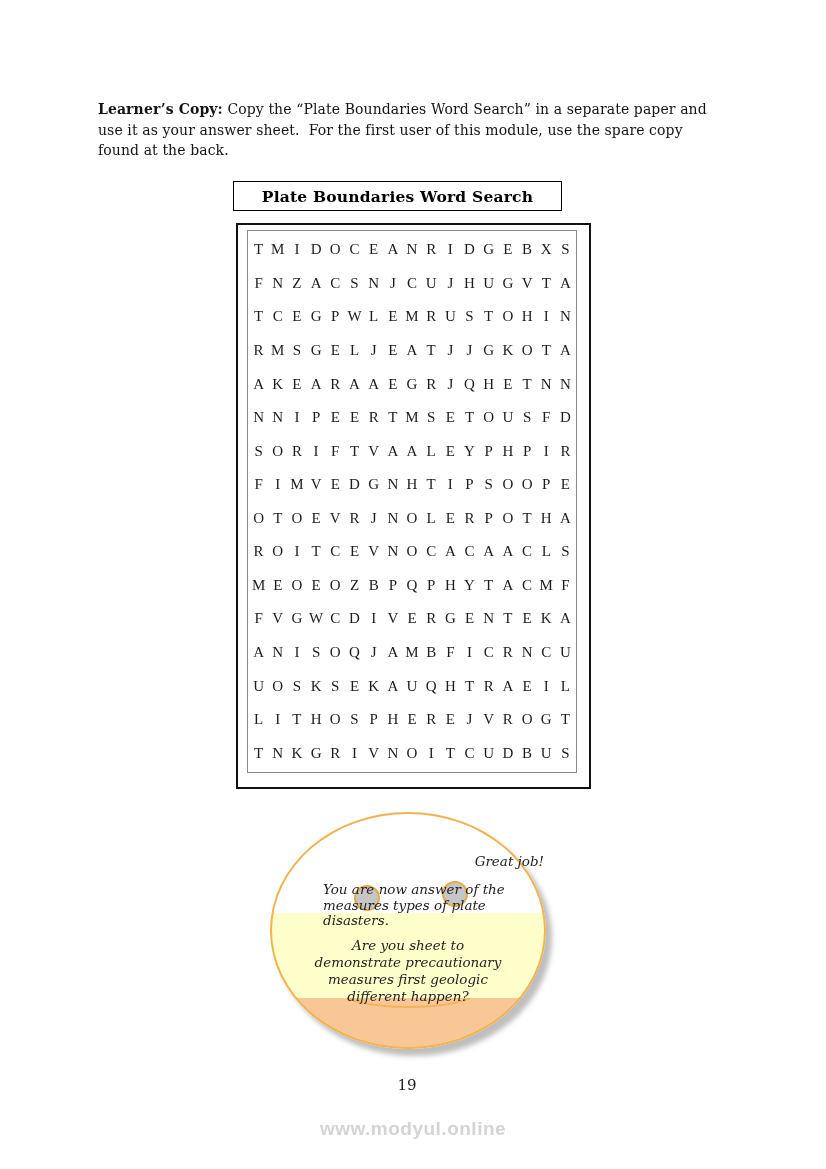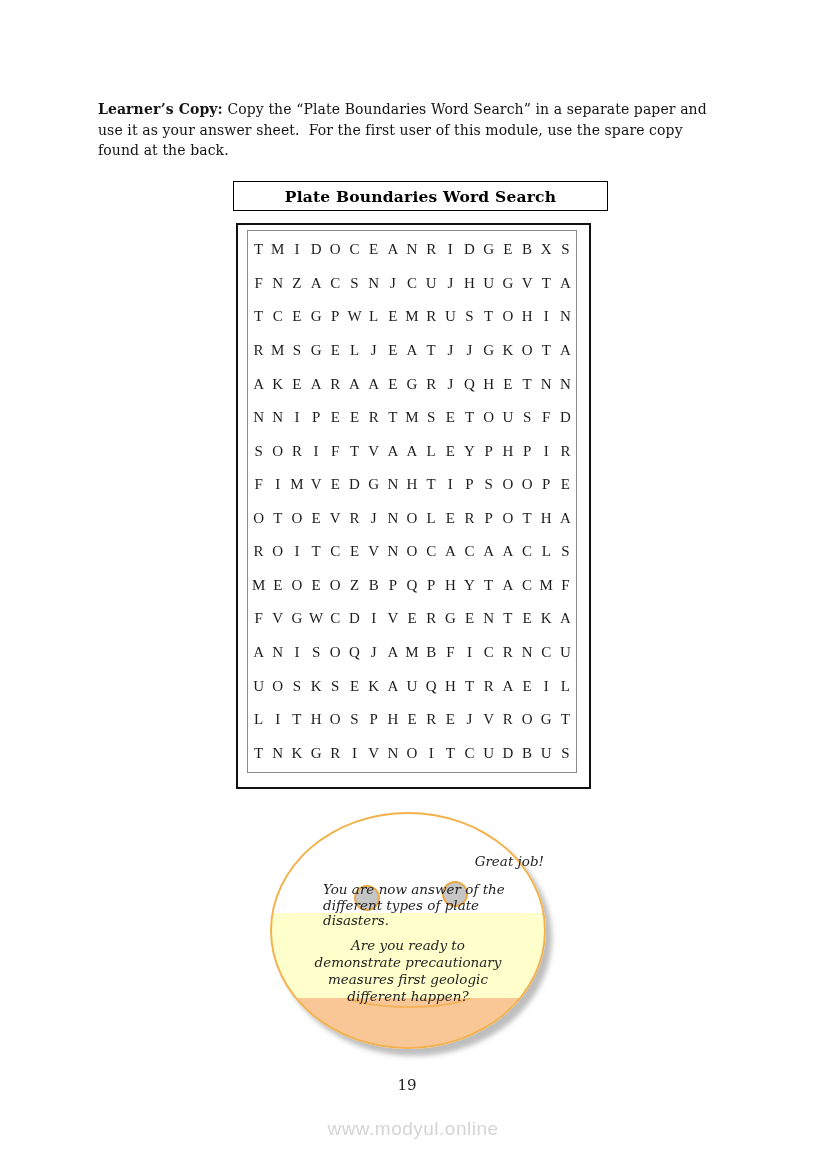--- a/index.html
+++ b/index.html
@@ -24,21 +24,21 @@
     letter-spacing: 0.1px;
     white-space: pre-wrap;
     color: #141414;
   }
   .intro b { font-weight: bold; }
 
   
   .title-box {
     position: absolute;
     left: 233px; top: 181px;
-    width: 375px; height: 30px;
+    width: 329px; height: 30px;
     border: 1.5px solid #000000;
     display: flex; align-items: center; justify-content: center;
   }
   .title-box span {
     font-weight: bold;
     font-size: 15.5px;
     letter-spacing: 0.2px;
     color: #000000;
   }
 
@@ -135,20 +135,21 @@
     color: #222222;
   }
   .watermark {
     position: absolute;
     left: 0; right: 0; top: 1118px;
     text-align: center;
     font-family: "Liberation Sans", sans-serif;
     font-size: 19px;
     letter-spacing: 0.5px;
     color: var(--watermark_gray, #D4D4D4);
+    font-weight: bold;
   }
 </style>
 </head>
 <body>
 
 <div class="page">
 
   <p class="intro"><b>Learner’s Copy:</b><span> Copy the “Plate Boundaries Word Search” in a separate paper and</span>
 <span>use it as your answer sheet.  For the first user of this module, use the spare copy</span>
 <span>found at the back.</span></p>
@@ -435,25 +436,25 @@
   </div>
 
   <div class="bubble">
     <div class="eye eye-left"></div>
     <div class="eye eye-right"></div>
     <div class="smile"></div>
     <div class="bubble-text">
       <div class="greeting">Great job!</div>
       <div class="para1">
         <div>You are now answer of the</div>
-        <div>different types of plate</div>
+        <div>measures types of plate</div>
         <div>disasters.</div>
       </div>
       <div class="para2">
-        <div>Are you ready to</div>
+        <div>Are you sheet to</div>
         <div>demonstrate precautionary</div>
         <div>measures first geologic</div>
         <div>different happen?</div>
       </div>
     </div>
   </div>
 
   <div class="page-number">19</div>
   <div class="watermark">www.modyul.online</div>
 

